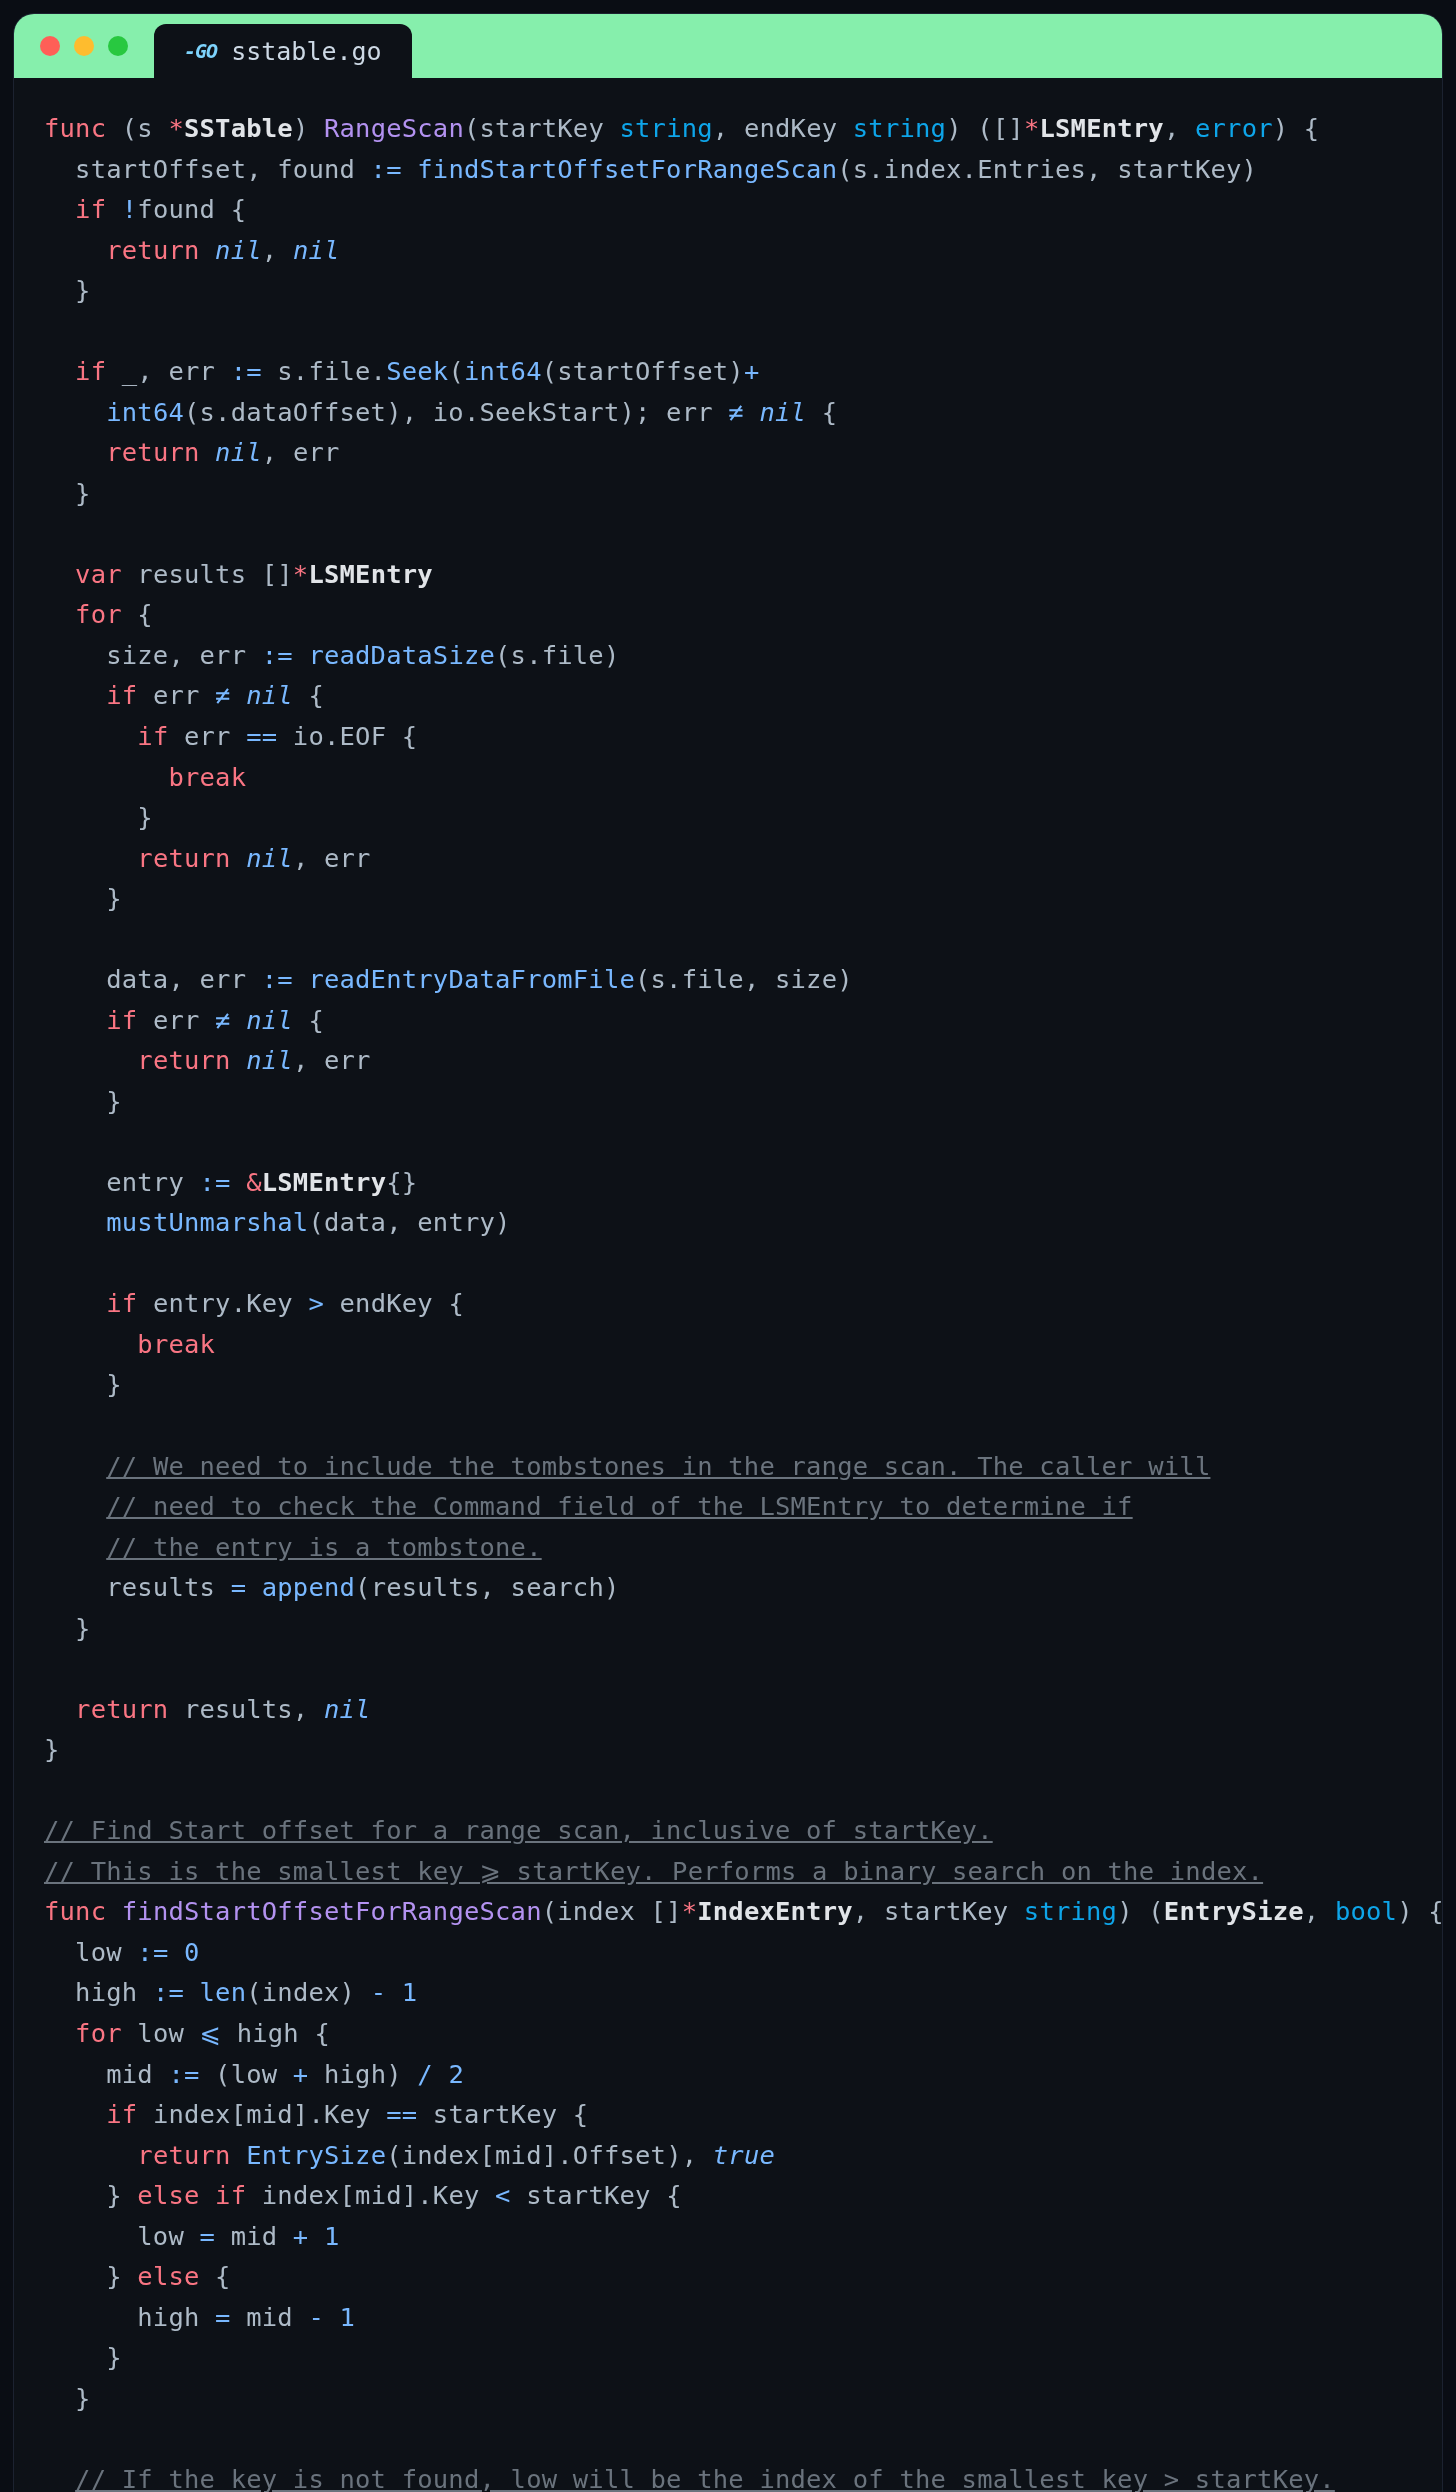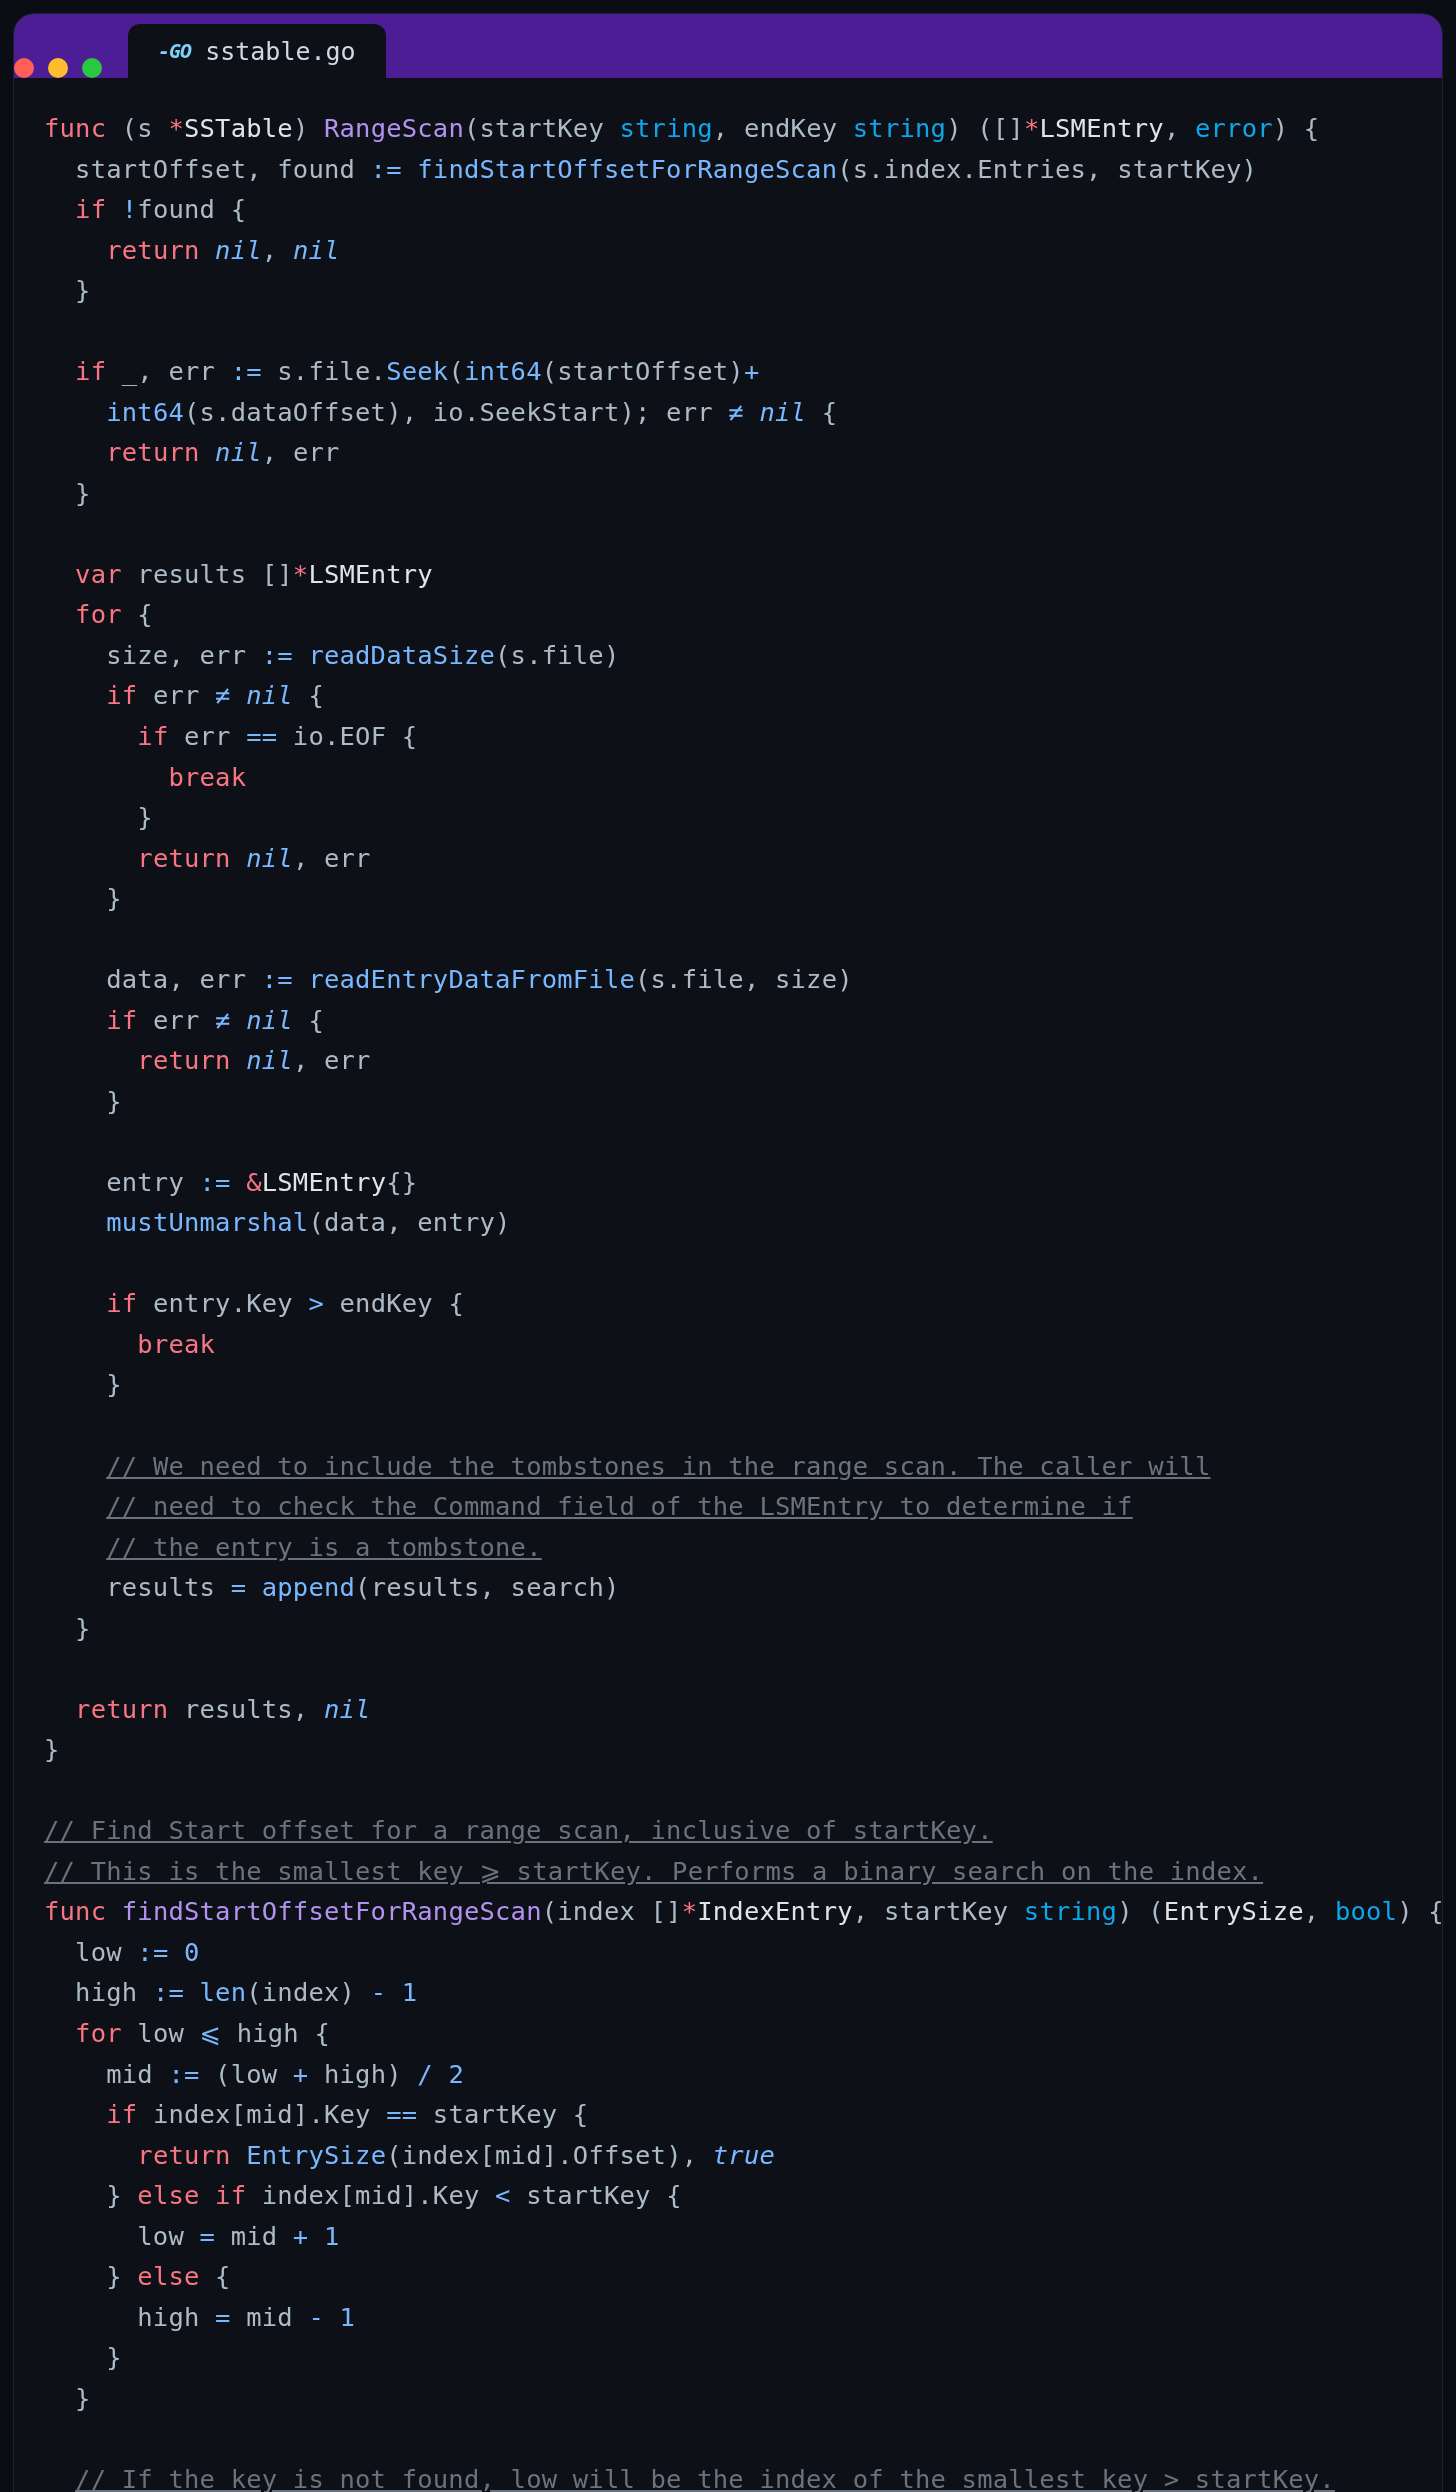--- a/index.html
+++ b/index.html
@@ -14,23 +14,24 @@
     background:#0d1117;
     border-radius:20px;
     margin:14px;
     overflow:hidden;
     box-shadow:0 0 0 1px #1c2230;
     padding-bottom:36px;
   }
   
   .titlebar{
     height:64px;
-    background:#4c1d95;
+    background:#86efac;
     display:flex;
-    align-items:flex-end;
+    align-items:center;
+    padding-left:26px;
   }
   .dots{display:flex;gap:14px;align-items:center;}
   .dot{width:20px;height:20px;border-radius:50%;}
   .dot.red{background:#ff5f57;}
   .dot.yellow{background:#febc2e;}
   .dot.green{background:#28c840;}
   .tab{
     margin-left:26px;
     height:64px;
     display:flex;
@@ -60,21 +61,21 @@
     font-family:inherit;
     font-size:25.5px;
     letter-spacing:0.2px;
     font-variant-ligatures: none;
   }
   
   .kw{color:#f97583;}            
   .ty{color:#0ea5e9;}            
   .fn{color:#79b8ff;}            
   .fnDecl{color:#b392f0;}        
-  .id{color:#e1e4e8;}            
+  .id{color:#e1e4e8;font-weight:bold;}            
   .op{color:#79b8ff;}            
   .num{color:#79b8ff;}           
   .cm{color:#6a737d;text-decoration:underline;}            
   .st{color:#f97583;}            
   .bl{color:#79b8ff;font-style:italic;}            
   .g{color:#adbac7;}
   .tabname{color:#cdd9e5;}
 </style>
 </head>
 <body>

